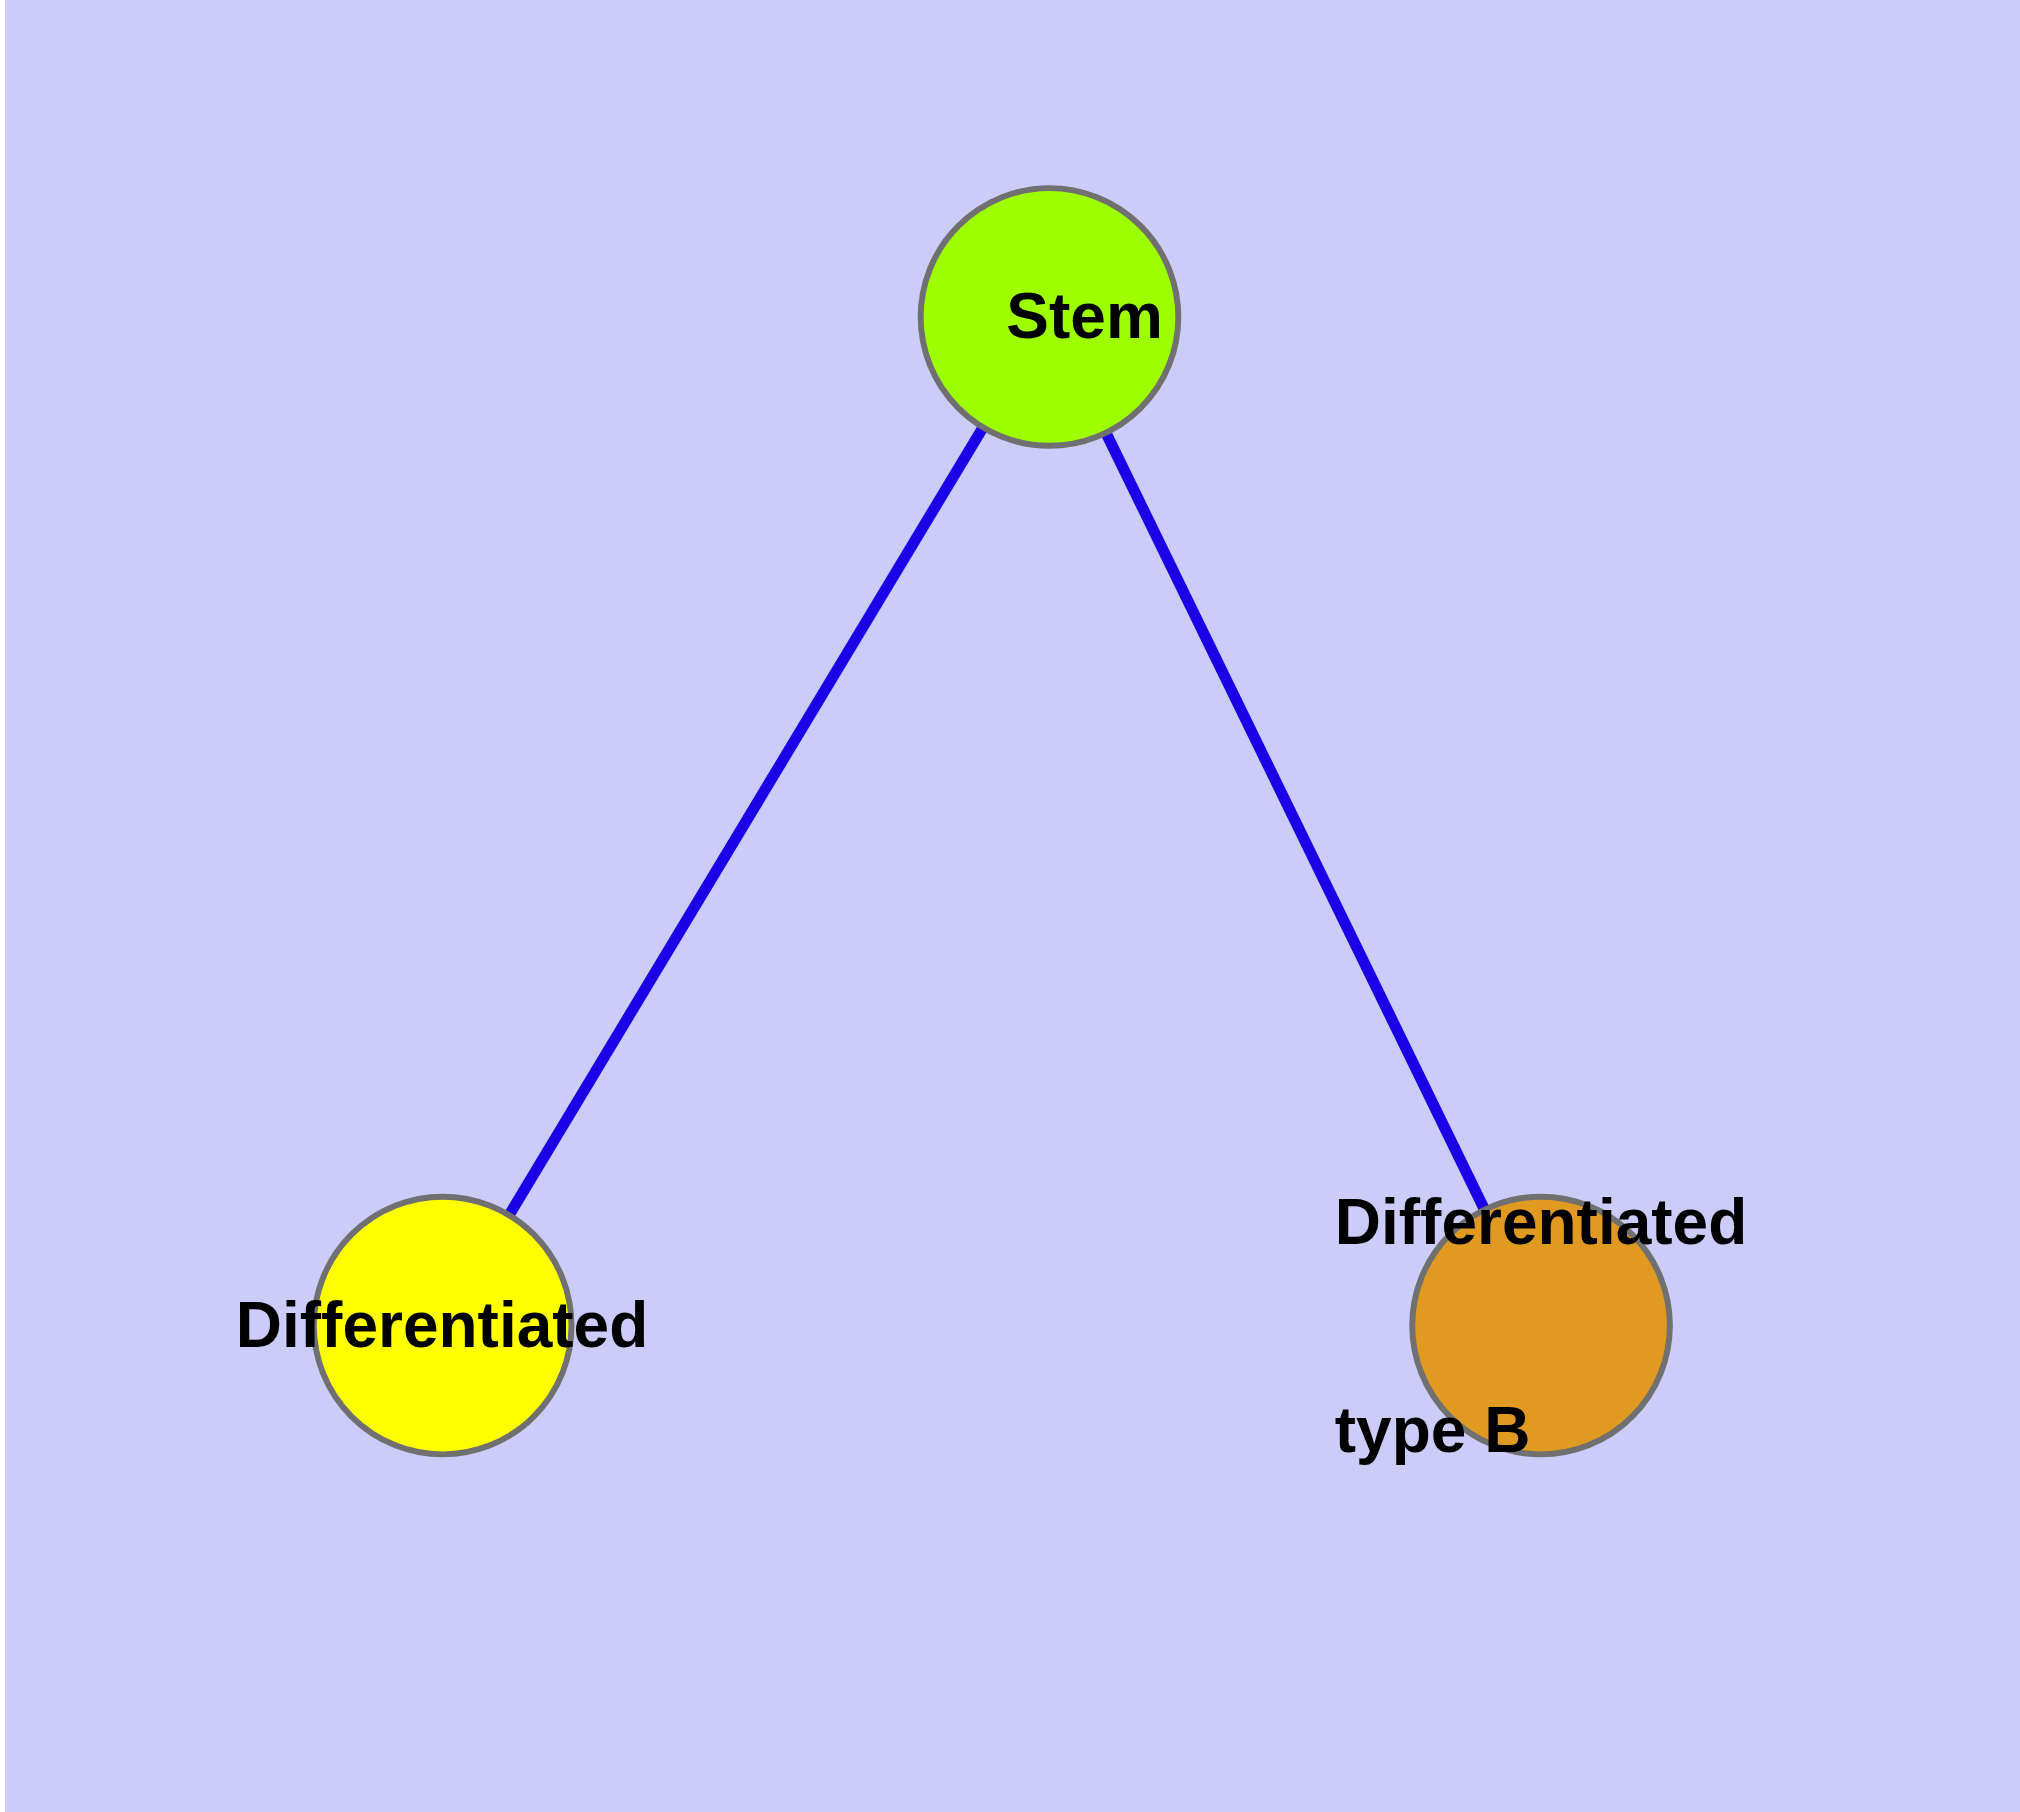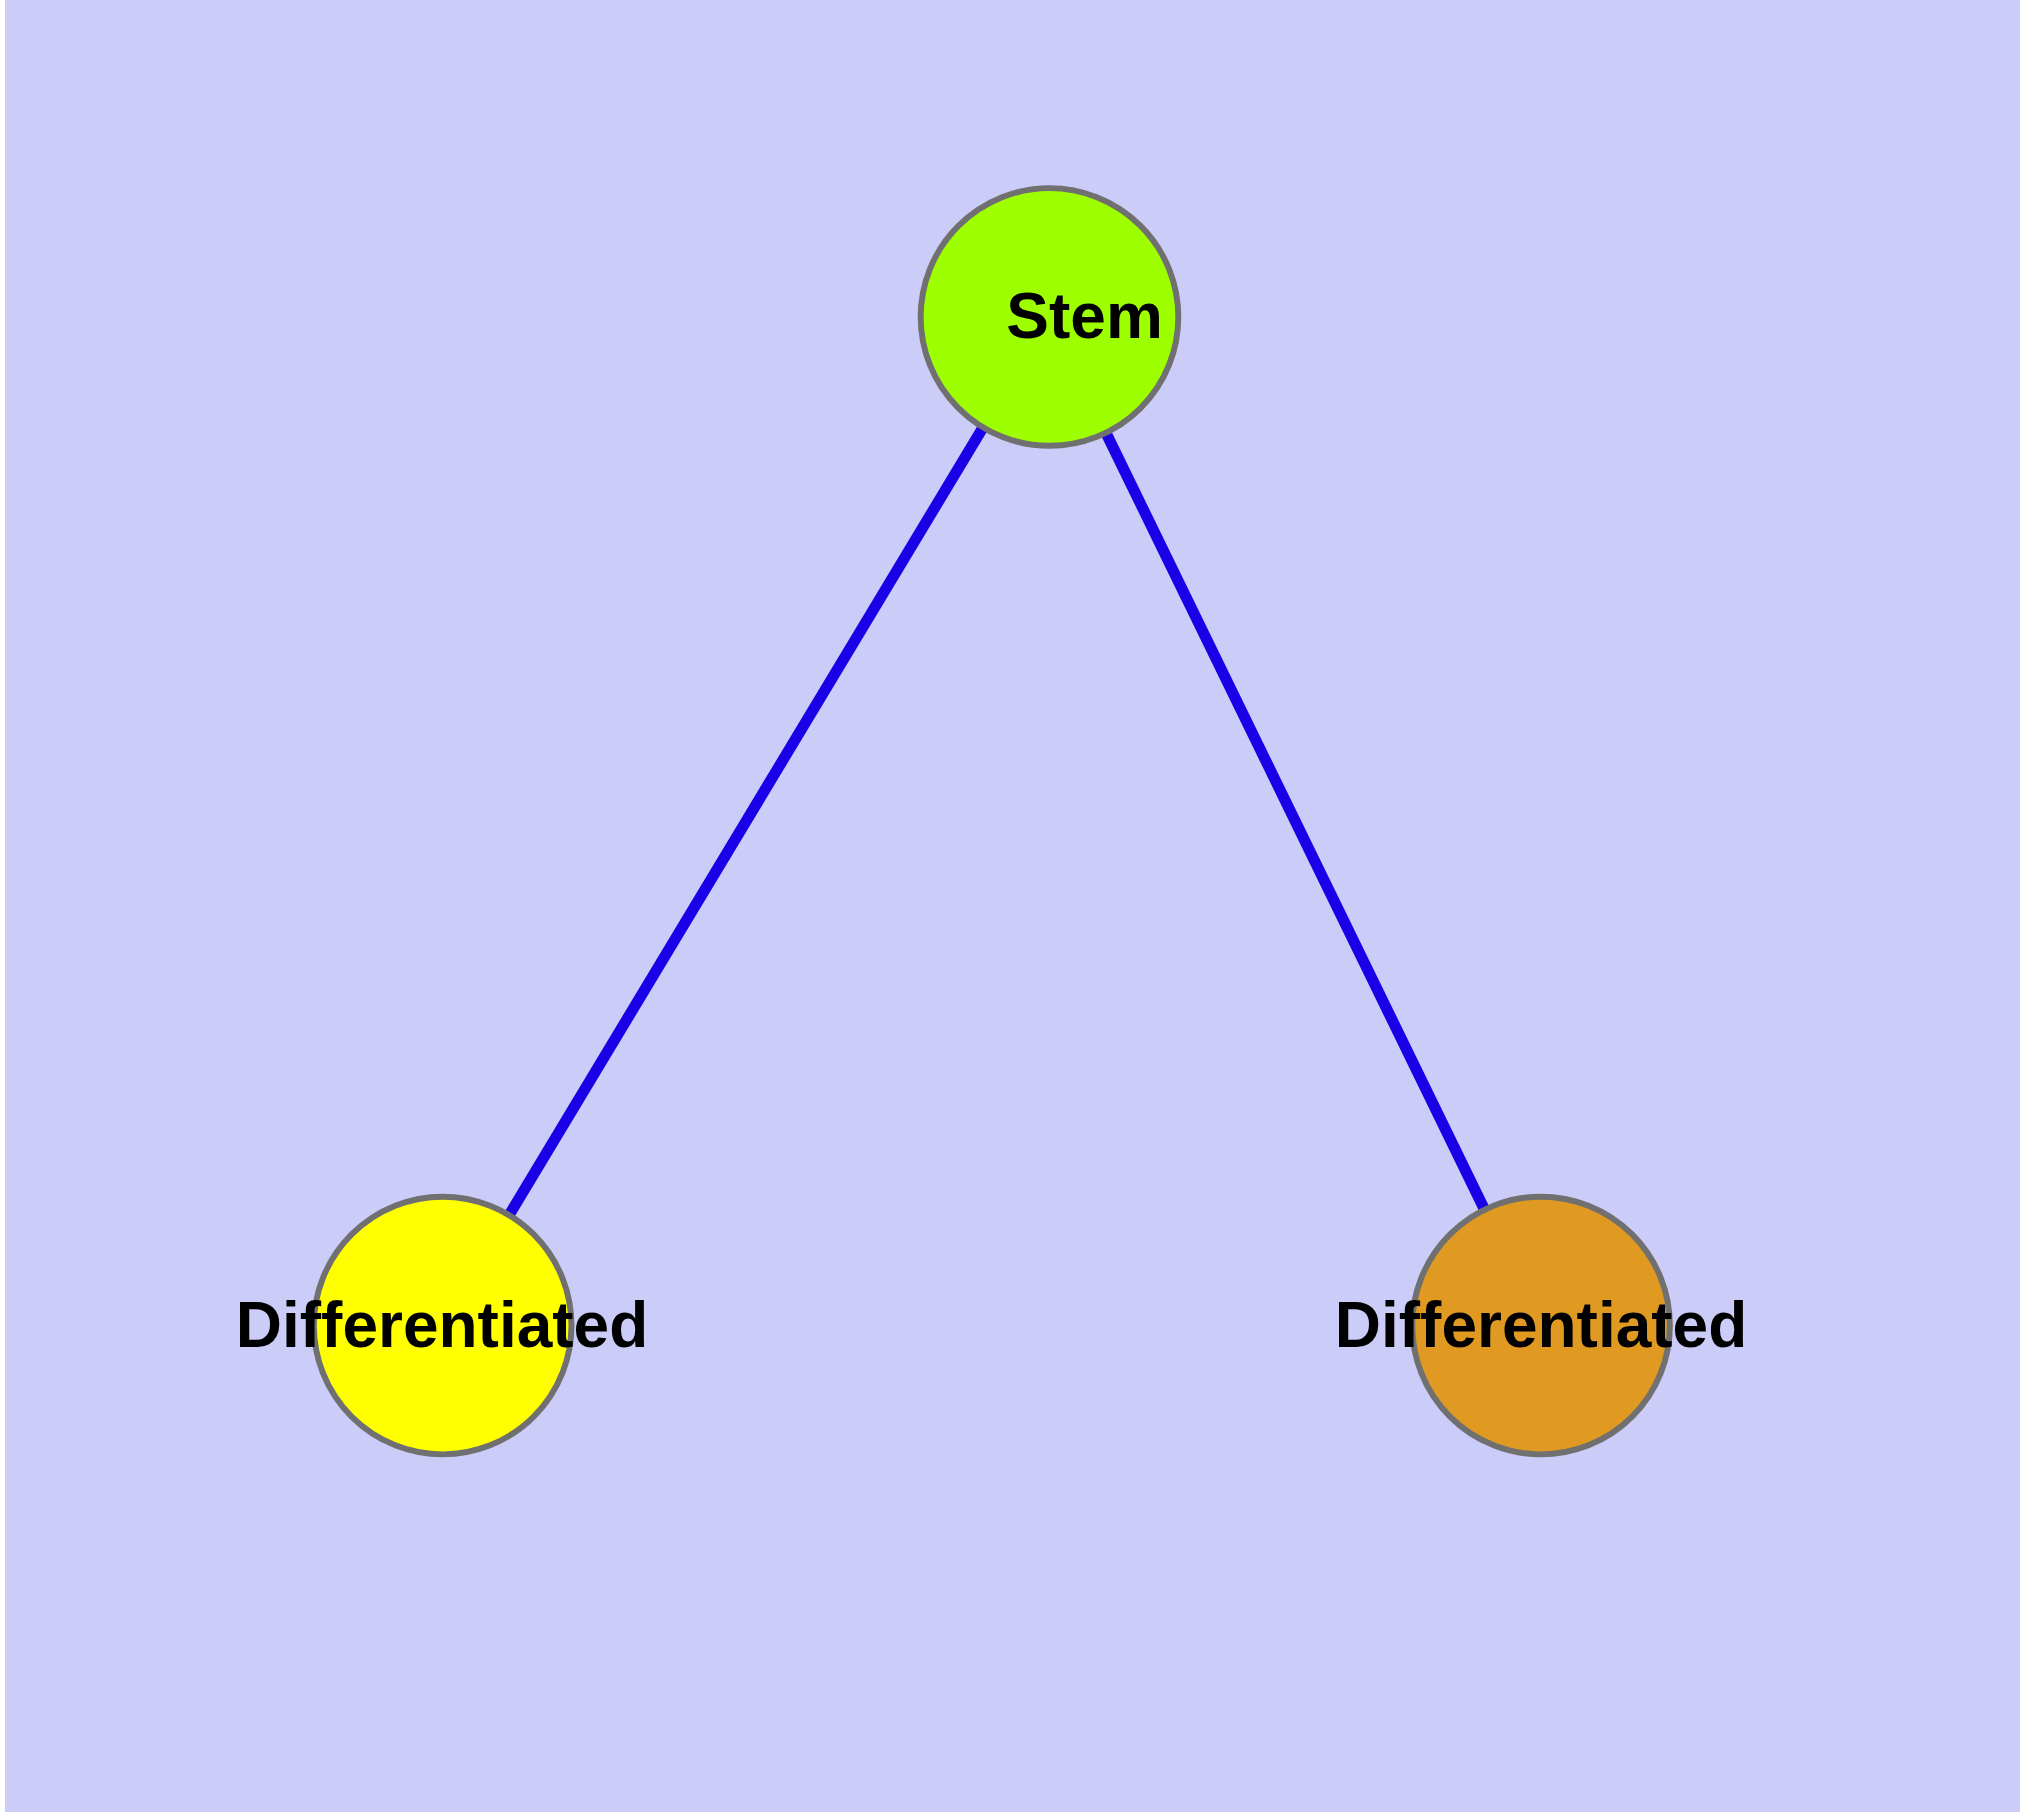--- a/index.html
+++ b/index.html
@@ -84,16 +84,17 @@
   <div class="node-label" id="label-stem" style="left: 1049px; top: 317px;">
     <span>Stem</span>
   </div>
 
   <div class="node-label" id="label-typeA" style="left: 442px; top: 1326px;">
     <div>Differentiated</div>
   </div>
 
   <div class="node-label" id="label-typeB" style="left: 1541px; top: 1326px;">
     <div>Differentiated</div>
+    <div>type B</div>
   </div>
 
 </div>
 
 
 </body></html>

